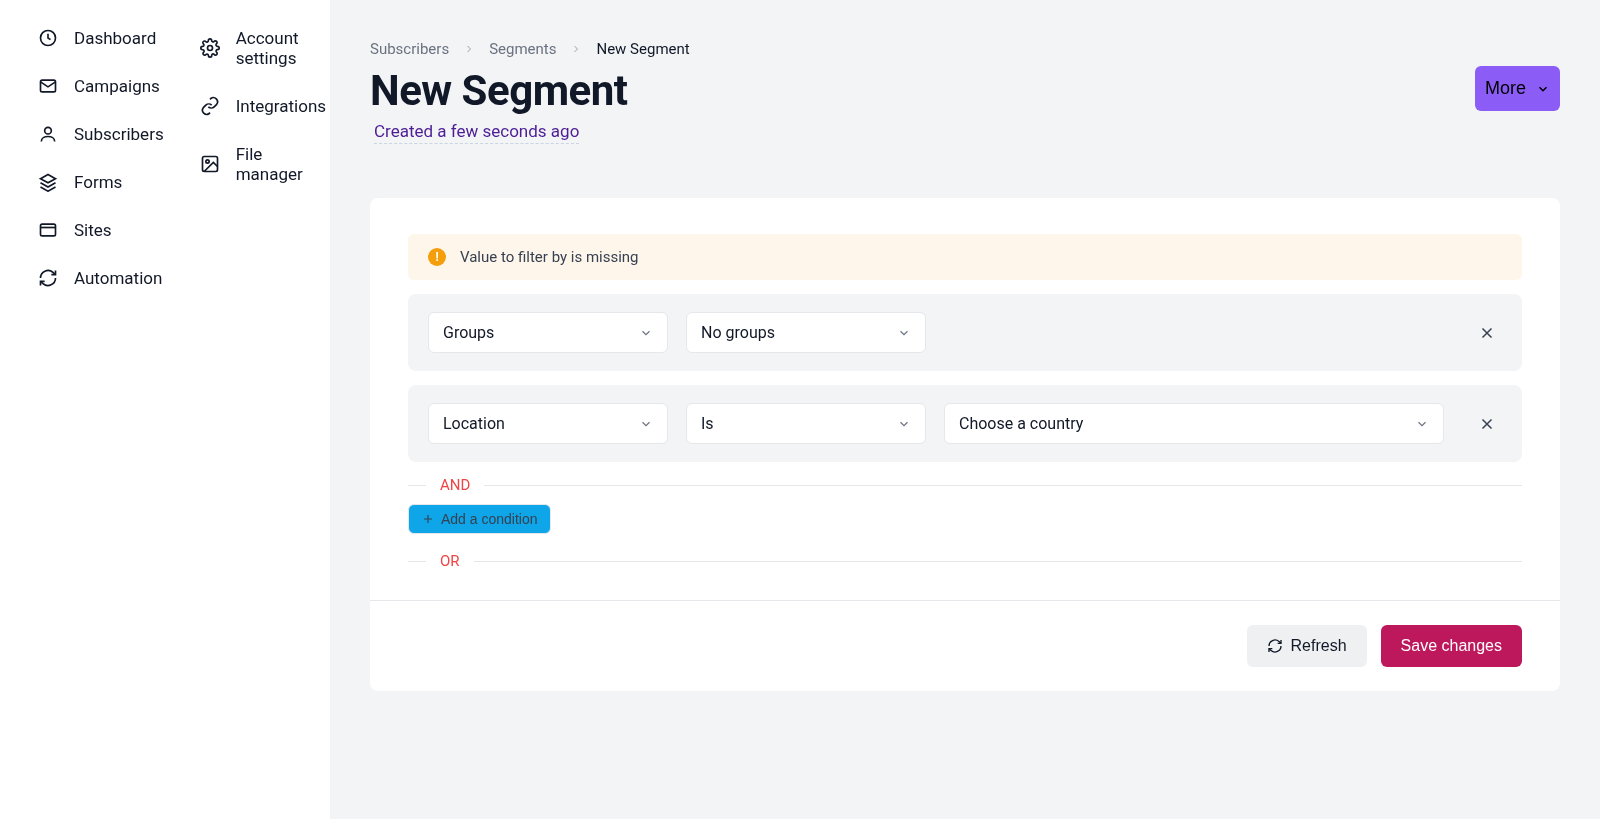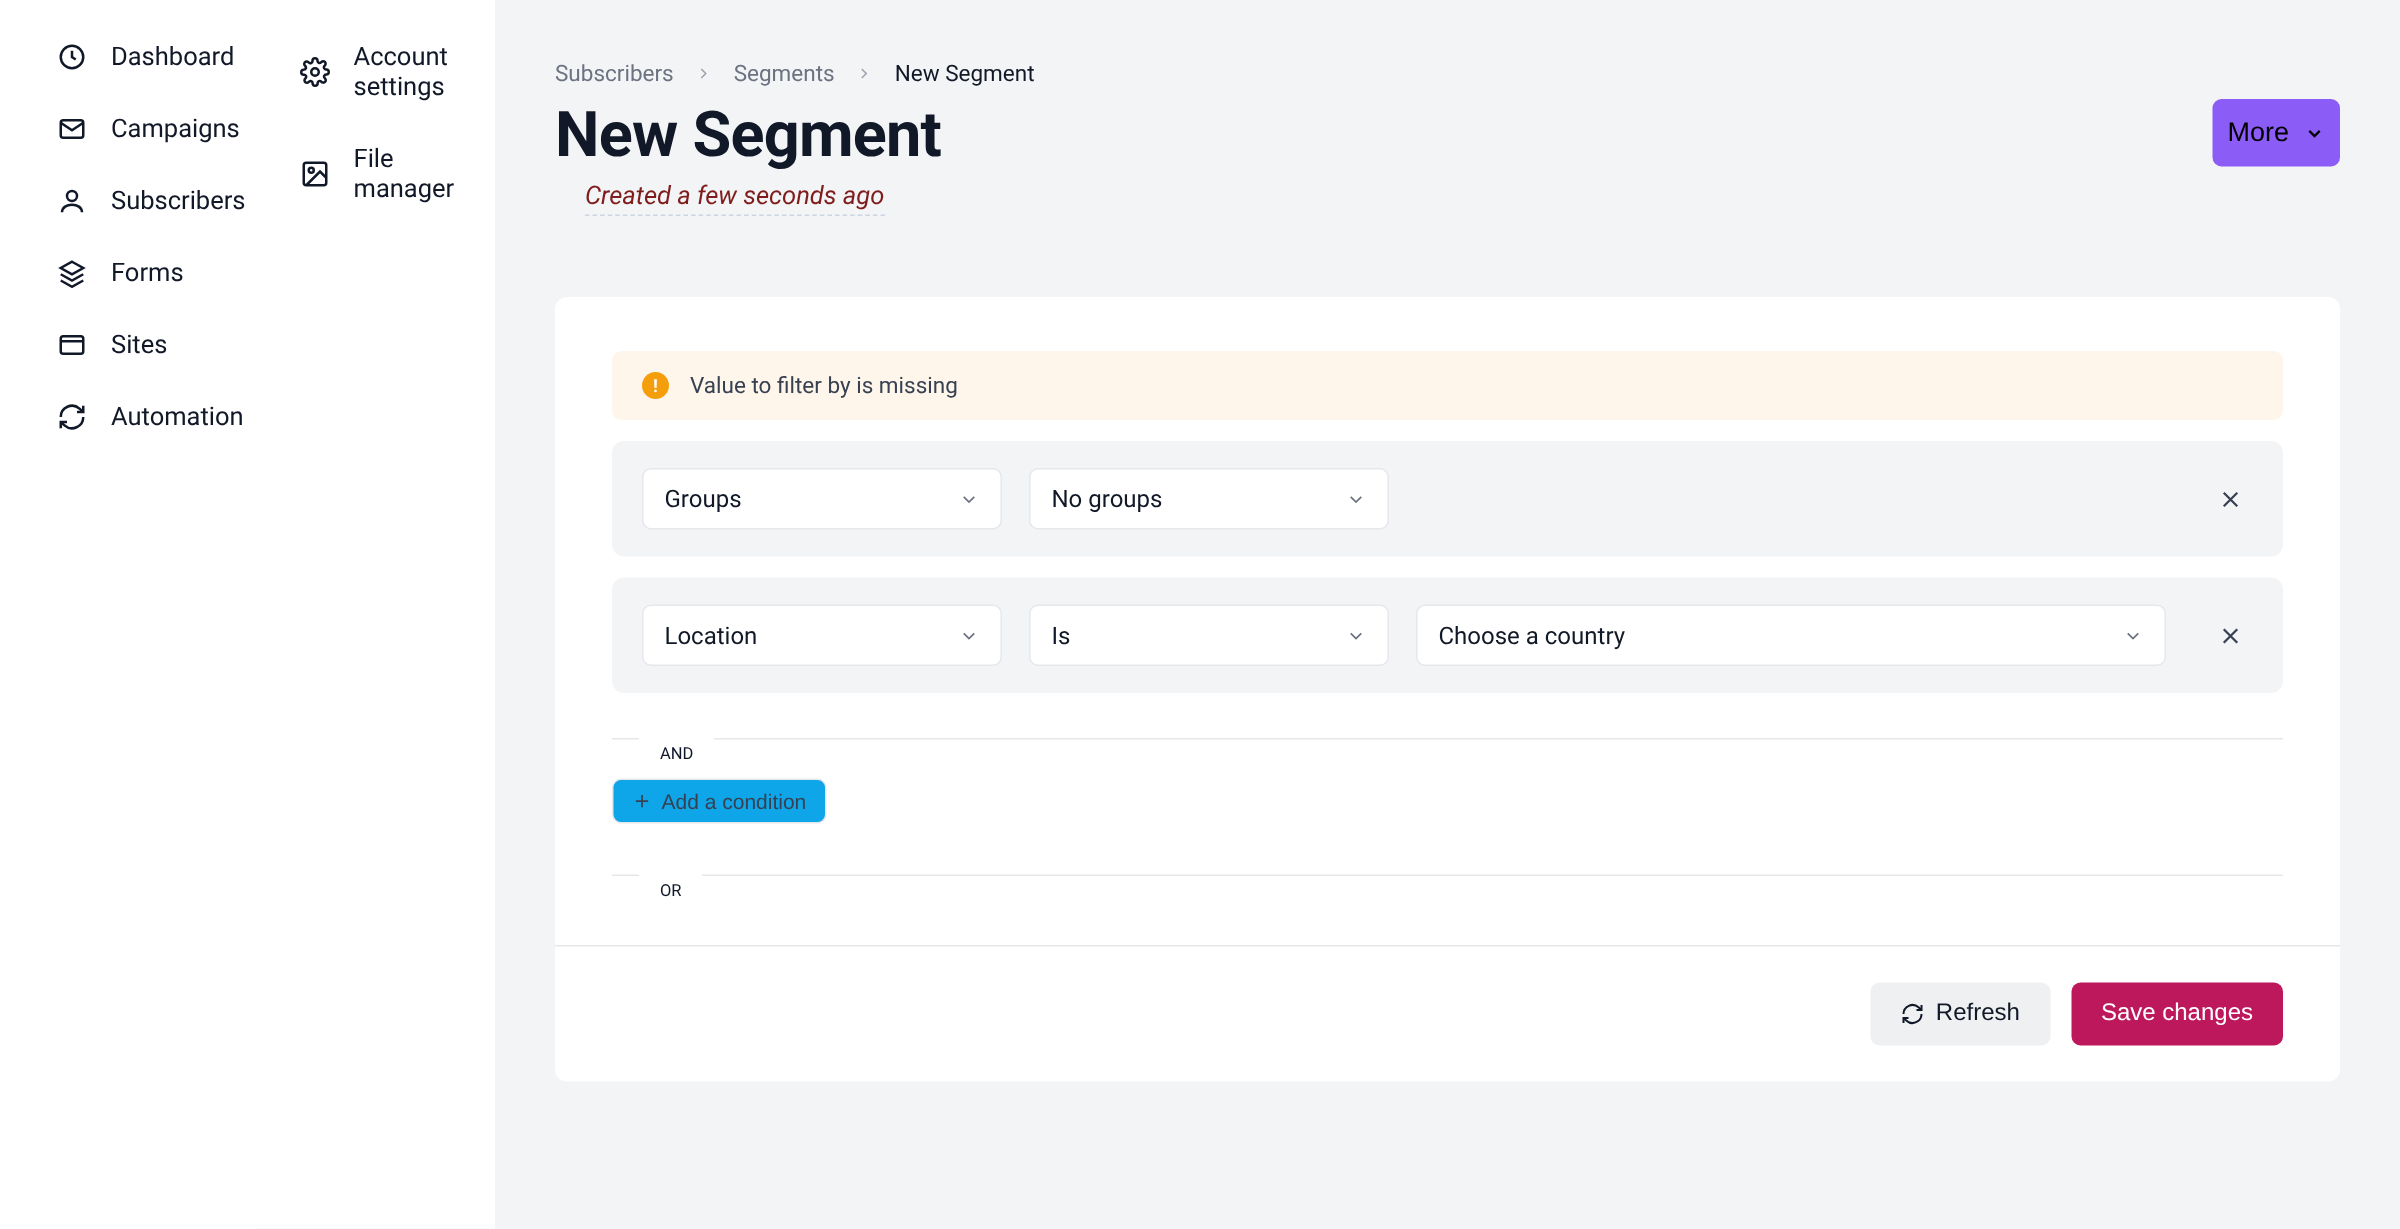--- a/index.html
+++ b/index.html
@@ -66,27 +66,26 @@
   background: #8b5cf6;
   border: none;
   border-radius: 6px;
   padding: 12px 10px;
   font-size: 18px;
   font-weight: 500;
   cursor: pointer;
 }
 .created {
   font-size: 17px;
-  color: #7f1d1d;
+  color: #4c1d95;
   margin-top: 6px;
-  margin-left: 20px;
+  margin-left: 4px;
   border-bottom: 1px dashed #cbd5e1;
   display: inline-block;
   padding-bottom: 2px;
-  font-style: italic;
 }
 
 .card {
   background: #fff;
   border-radius: 8px;
   margin-top: 54px;
   padding: 36px 38px 30px 38px;
 }
 .alert {
   background: #fef6eb;
@@ -141,21 +140,21 @@
   display: flex;
 }
 .divider-row {
   display: flex;
   align-items: center;
   gap: 14px;
   margin: 6px 0 10px 0;
 }
 .divider-row .line-short { width: 18px; height:1px; background:#e5e7eb; }
 .divider-row .line-long { flex:1; height:1px; background:#e5e7eb; }
-.divider-row .lbl { font-size: 11px; color:#0f172a;margin-top:20px; }
+.divider-row .lbl { font-size: 15px; color:#ef4444; }
 .add-btn {
   display: inline-flex;
   align-items: center;
   gap: 6px;
   background: #0ea5e9;
   border: 1px solid #e5e7eb;
   border-radius: 6px;
   padding: 6px 12px;
   font-size: 14px;
   color: #374151;
@@ -249,20 +248,29 @@
   </div>
   <div class="nav-group">
     <div class="nav-item">
       <span class="icon">
           <svg width="20" height="20" viewBox="0 0 24 24" fill="none" stroke="currentColor" stroke-width="2">
             <circle cx="12" cy="12" r="3"></circle>
             <path d="M19.4 15a1.7 1.7 0 0 0 .3 1.8l.1.1a2 2 0 1 1-2.8 2.8l-.1-.1a1.7 1.7 0 0 0-1.8-.3 1.7 1.7 0 0 0-1 1.5V21a2 2 0 1 1-4 0v-.1a1.7 1.7 0 0 0-1-1.5 1.7 1.7 0 0 0-1.8.3l-.1.1a2 2 0 1 1-2.8-2.8l.1-.1a1.7 1.7 0 0 0 .3-1.8 1.7 1.7 0 0 0-1.5-1H3a2 2 0 1 1 0-4h.1a1.7 1.7 0 0 0 1.5-1 1.7 1.7 0 0 0-.3-1.8l-.1-.1a2 2 0 1 1 2.8-2.8l.1.1a1.7 1.7 0 0 0 1.8.3H9a1.7 1.7 0 0 0 1-1.5V3a2 2 0 1 1 4 0v.1a1.7 1.7 0 0 0 1 1.5 1.7 1.7 0 0 0 1.8-.3l.1-.1a2 2 0 1 1 2.8 2.8l-.1.1a1.7 1.7 0 0 0-.3 1.8V9c.3.6.9 1 1.5 1H21a2 2 0 1 1 0 4h-.1a1.7 1.7 0 0 0-1.5 1z"></path>
           </svg>
         </span>
       <span>Account settings</span>
+    </div>
+    <div class="nav-item">
+      <span class="icon">
+          <svg width="20" height="20" viewBox="0 0 24 24" fill="none" stroke="currentColor" stroke-width="2">
+            <path d="M10 13a5 5 0 0 0 7 0l3-3a5 5 0 0 0-7-7l-1 1"></path>
+            <path d="M14 11a5 5 0 0 0-7 0l-3 3a5 5 0 0 0 7 7l1-1"></path>
+          </svg>
+        </span>
+      <span>Integrations</span>
     </div>
     <div class="nav-item">
       <span class="icon">
           <svg width="20" height="20" viewBox="0 0 24 24" fill="none" stroke="currentColor" stroke-width="2">
             <rect x="3" y="3" width="18" height="18" rx="2"></rect>
             <circle cx="9" cy="9" r="2"></circle>
             <path d="M21 15l-5-5L5 21"></path>
           </svg>
         </span>
       <span>File manager</span>

